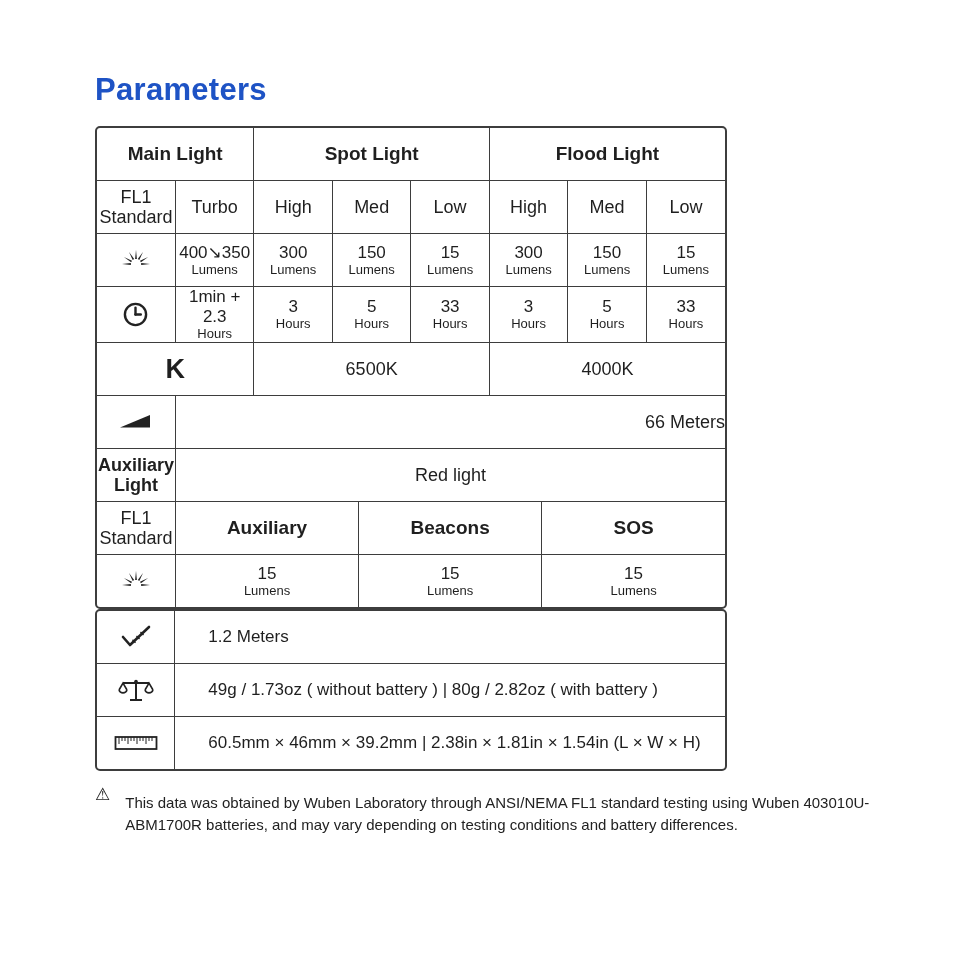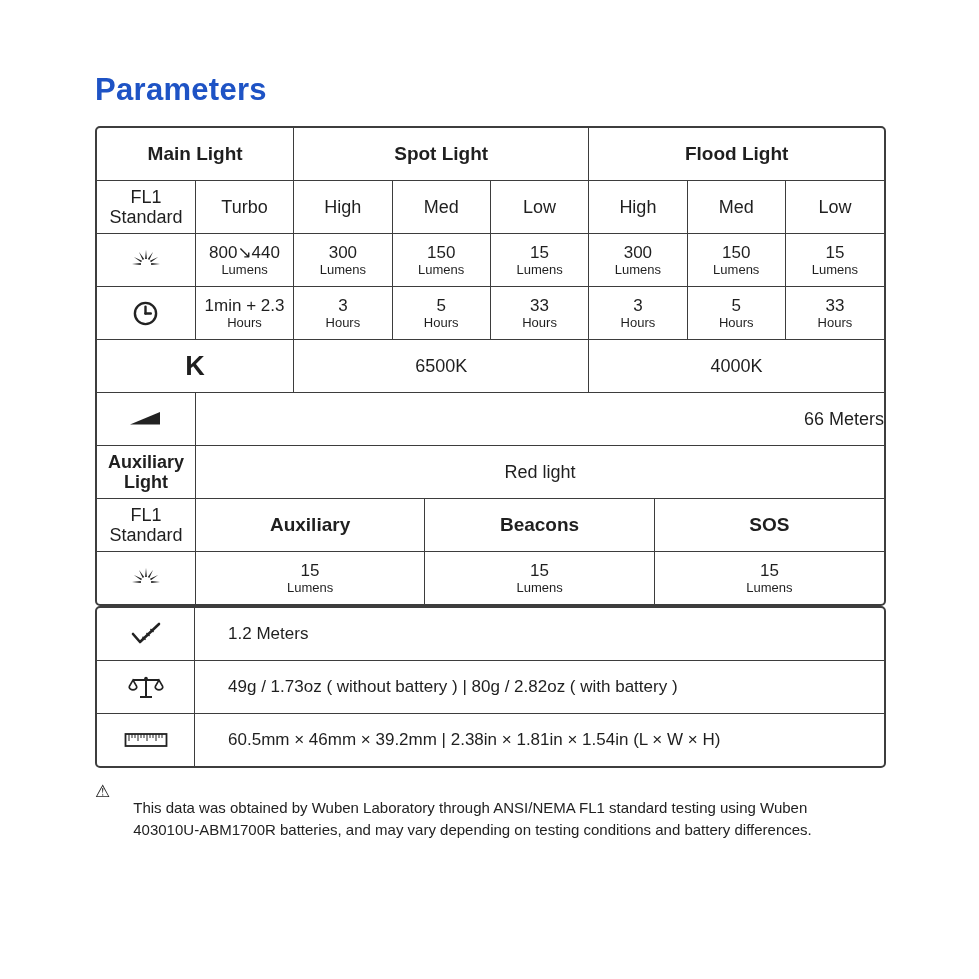--- a/index.html
+++ b/index.html
@@ -1,36 +1,36 @@
 <!DOCTYPE html>
 <html><head>
 <meta charset="utf-8">
 <style>
   html,body{margin:0;padding:0;}
   body{width:979px;height:979px;background:#ffffff;font-family:"Liberation Sans",sans-serif;color:#1f1f1f;position:relative;}
-  .content{position:absolute;left:95px;top:72px;width:791px;}
+  .content{position:absolute;left:95px;top:72px;width:632px;}
   .title{font-size:31px;font-weight:bold;color:#1e53c5;margin:0 0 18px 0;letter-spacing:0.3px;}
   .tbl-wrap{border:2px solid #3d3d3d;border-radius:5px;overflow:hidden;background:#fff;}
   .mt{}
   table{width:100%;border-collapse:collapse;table-layout:fixed;}
   td{border:1px solid #3d3d3d;text-align:center;vertical-align:middle;height:52px;font-size:18px;padding:0;}
   tr:first-child>td{border-top:none;}
   tr:last-child>td{border-bottom:none;}
   td:first-child{border-left:none;}
   td:last-child{border-right:none;}
   .bold{font-weight:bold;font-size:19px;}
   .two-line{white-space:pre-line;line-height:1.12;font-size:18px;}
   .val{font-size:17px;line-height:1.18;}
   .unit{font-size:13px;line-height:1.15;}
   .left{text-align:right;padding-left:38px;}
   .spec-text{text-align:left;padding-left:33px;font-size:17px;}
   .k-glyph{font-weight:bold;font-size:27px;}
   .footnote{display:flex;gap:7px;margin-top:13px;width:791px;font-size:15px;line-height:1.45;color:#222;}
   .footnote .w-icon{font-size:17px;line-height:1.35;}
-  .footnote p{margin:16px;}
+  .footnote p{margin:8px;}
   svg{display:block;margin:0 auto;}
 </style>
 </head>
 <body>
 
 <div class="content">
 
   <h1 class="title">Parameters</h1>
 
   <div class="tbl-wrap">
@@ -66,21 +66,21 @@
               <polygon points="8.9,10 17,13.7 16.1,15.2"></polygon>
               <polygon points="14,4.9 19.2,12.1 17.7,13"></polygon>
               <polygon points="21,3 21.9,11.9 20.1,11.9"></polygon>
               <polygon points="28,4.9 24.3,13 22.8,12.1"></polygon>
               <polygon points="33.1,10 25.9,15.2 25,13.7"></polygon>
               <polygon points="35,17 26.1,16.1 26.1,17.9"></polygon>
             </g>
           </svg>
         </td>
         <td colspan="3">
-              <div class="val">800↘440</div>
+              <div class="val">400↘350</div>
               <div class="unit">Lumens</div>
             </td>
         <td colspan="3">
               <div class="val">300</div>
               <div class="unit">Lumens</div>
             </td>
         <td colspan="3">
               <div class="val">150</div>
               <div class="unit">Lumens</div>
             </td>

